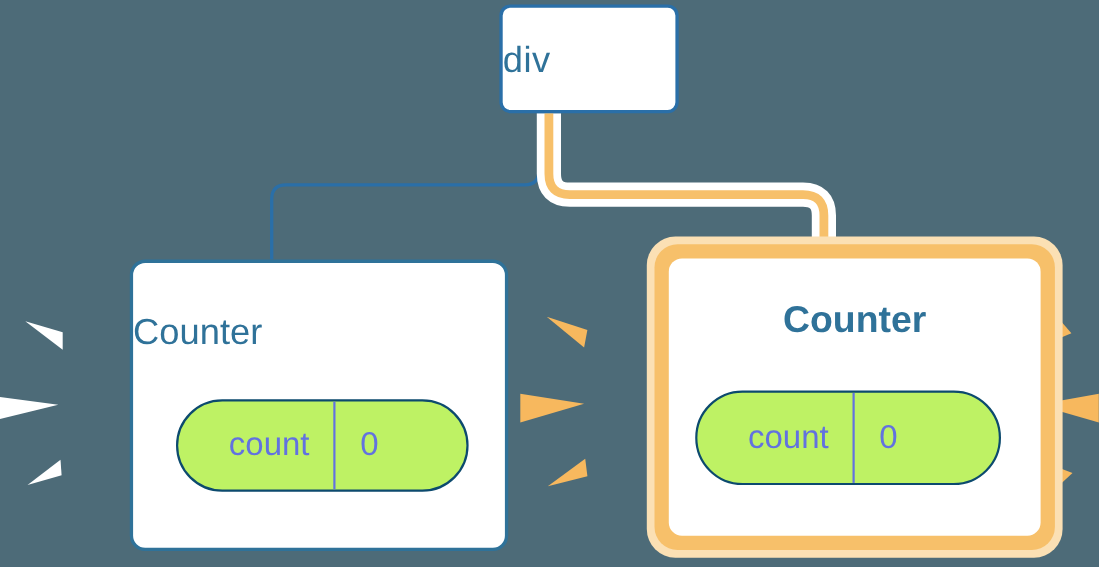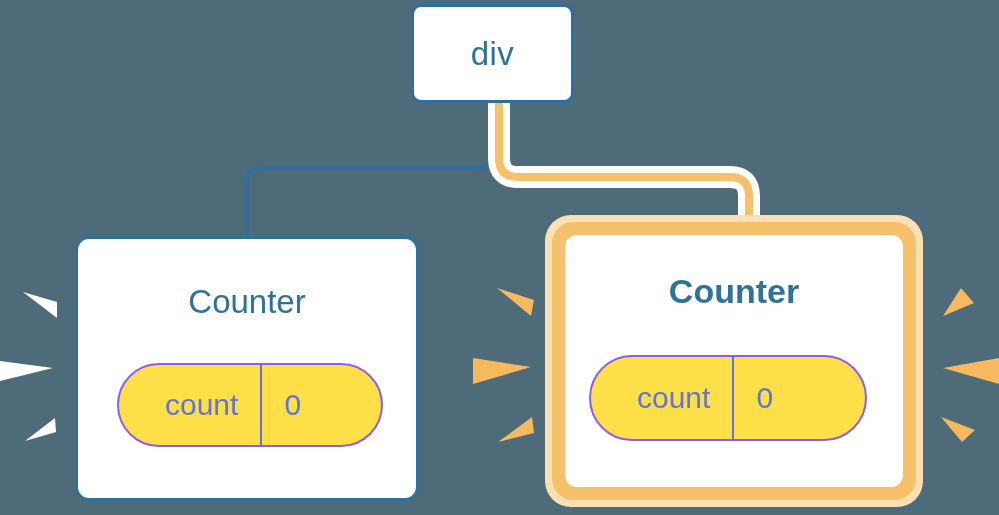--- a/index.html
+++ b/index.html
@@ -12,22 +12,23 @@
   #stage{position:absolute;inset:0;width:999px;height:515px;}
   #wires{position:absolute;left:0;top:0;width:999px;height:515px;}
   #rays{position:absolute;left:0;top:0;width:999px;height:515px;pointer-events:none;}
 
   .node{
     position:absolute;
     background:#ffffff;
     box-sizing:border-box;
     display:flex;
     flex-direction:column;
-    align-items:center;
+    align-items:flex-start;
     justify-content:center;
+    margin-left:43px;
   }
 
   
   #div-node{
     left:411px;top:4px;width:163px;height:99px;
     border:3px solid #2a6fa8;
     border-radius:10px;
   }
   #div-node .node-label{
     font-size:33px;color:#2f7299;letter-spacing:.5px;line-height:1;
@@ -70,23 +71,23 @@
     display:flex;flex-direction:column;align-items:center;justify-content:flex-start;
   }
   #counter-right .card-title{
     margin-top:39px;
     font-size:34px;font-weight:700;color:#2f7299;line-height:1;
   }
 
   
   .state-pill{
     display:flex;align-items:stretch;
-    border:2px solid #8b5cf6;
+    border:2px solid #0c4a6e;
     border-radius:999px;
-    background:#fde047;
+    background:#bef264;
     box-sizing:border-box;
     overflow:hidden;
   }
   .state-pill .pill-key,
   .state-pill .pill-val{
     display:flex;align-items:center;justify-content:center;
     color:#6272e0;line-height:1;
     font-size:30px;
   }
   .state-pill .pill-key{padding:0 22px 0 46px;}

